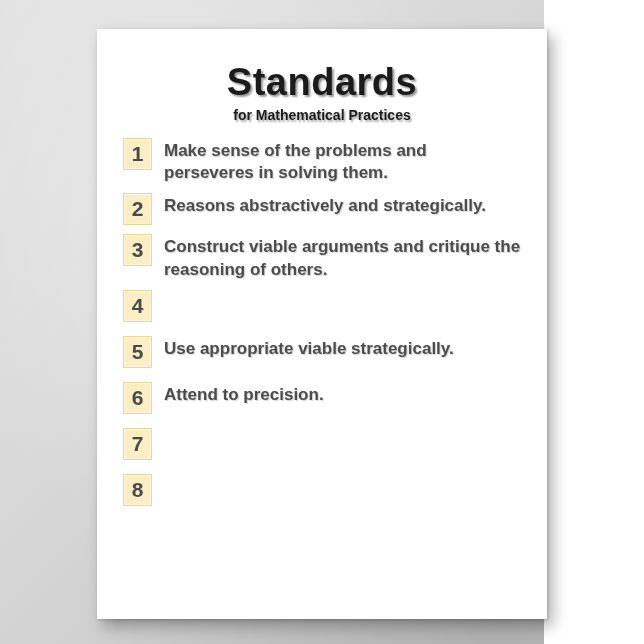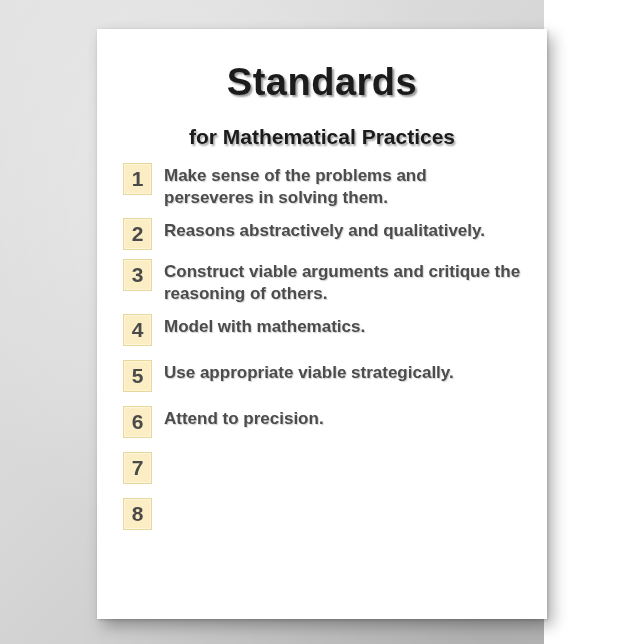--- a/index.html
+++ b/index.html
@@ -50,24 +50,24 @@
   }
   .title-main {
     font-size: 38px;
     font-weight: bold;
     color: #1b1b1b;
     letter-spacing: 0.5px;
     line-height: 1.05;
     text-shadow: 2px 2px 2px rgba(120,120,120,0.75);
   }
   .title-sub {
-    font-size: 21px;
+    font-size: 14px;
     font-weight: bold;
     color: #1b1b1b;
-    margin-top: 22px;
+    margin-top: 5px;
     line-height: 1.1;
     text-shadow: 1.5px 1.5px 2px rgba(130,130,130,0.7);
   }
   .list {
     margin-top: 14px;
   }
   .row {
     display: flex;
     align-items: flex-start;
     margin-bottom: 8px;
@@ -112,31 +112,30 @@
 
       <div class="list">
 
         <div class="row">
           <div class="num-box">1</div>
           <div class="row-text">Make sense of  the problems and perseveres in solving them.</div>
         </div>
 
         <div class="row">
           <div class="num-box">2</div>
-          <div class="row-text">Reasons abstractively and qualitatively.</div>
+          <div class="row-text">Reasons abstractively and strategically.</div>
         </div>
 
         <div class="row">
           <div class="num-box">3</div>
           <div class="row-text">Construct viable arguments and critique the reasoning of others.</div>
         </div>
 
         <div class="row spaced">
           <div class="num-box">4</div>
-          <div class="row-text">Model with mathematics.</div>
         </div>
 
         <div class="row spaced">
           <div class="num-box">5</div>
           <div class="row-text">Use appropriate viable strategically.</div>
         </div>
 
         <div class="row spaced">
           <div class="num-box">6</div>
           <div class="row-text">Attend to precision.</div>

